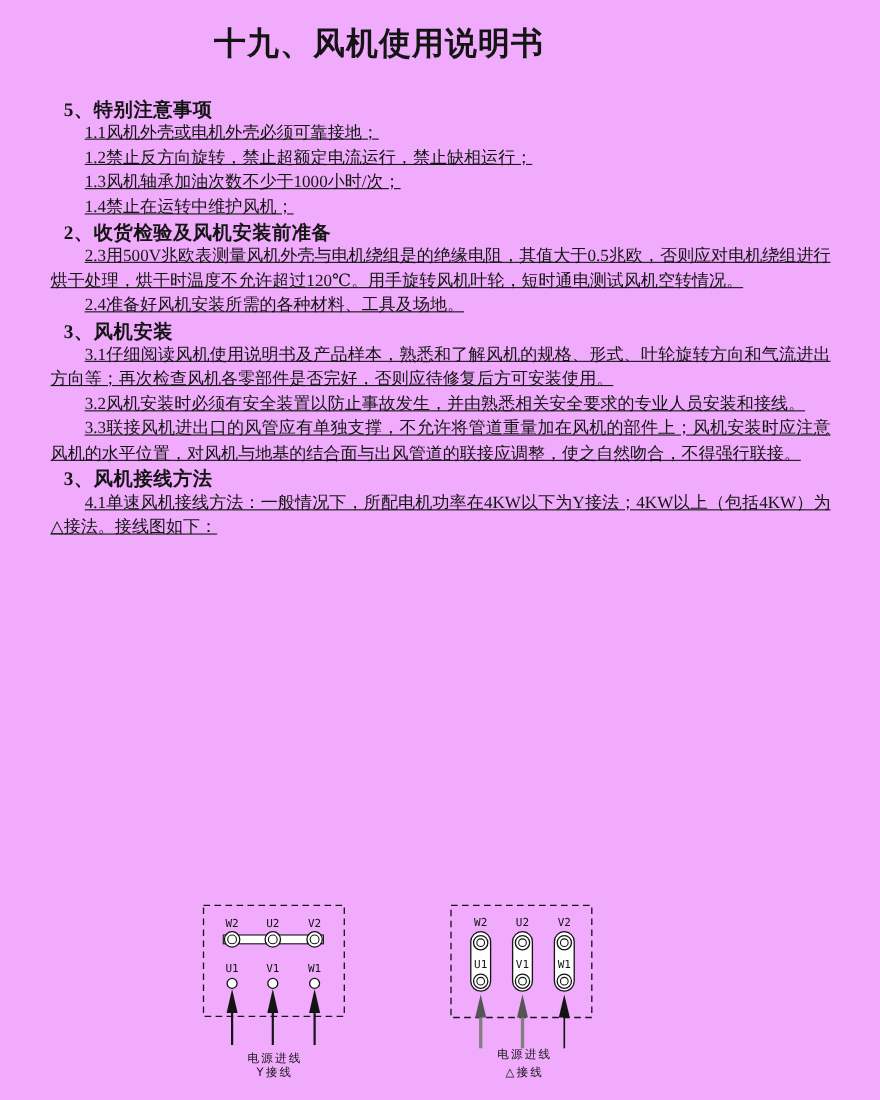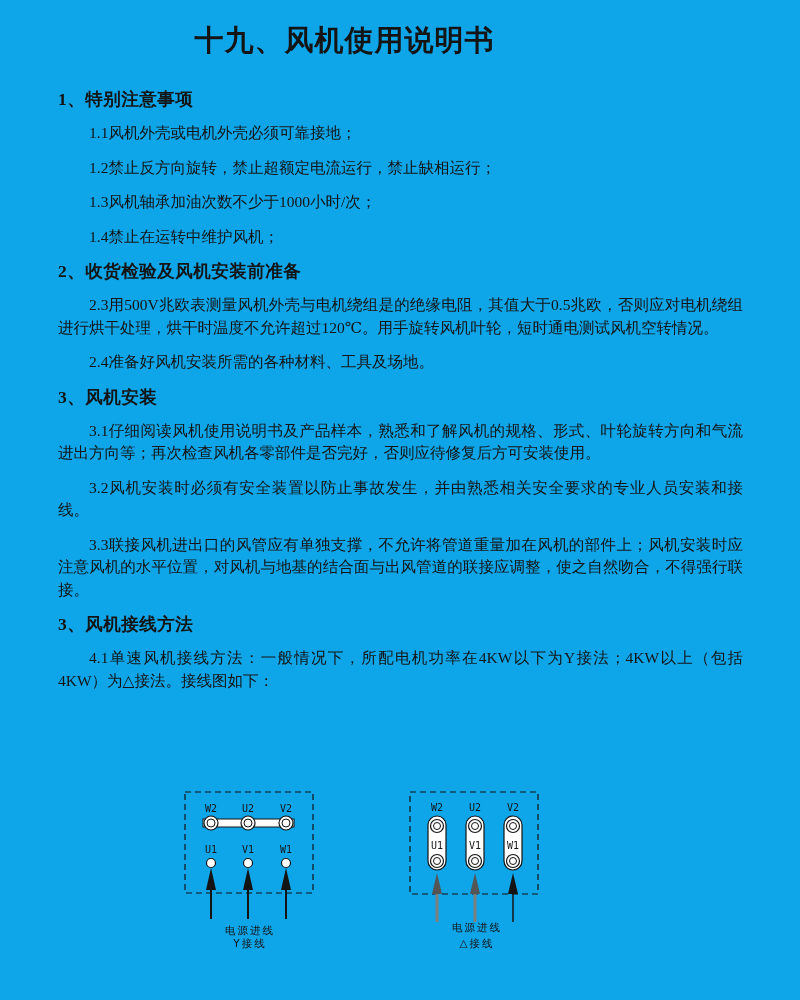--- a/index.html
+++ b/index.html
@@ -2,57 +2,57 @@
 <html><head>
 <meta charset="utf-8">
 <style>
   html,body{margin:0;padding:0;background:#ffffff;}
   body{
     width:800px;height:1000px;
     font-family:"Liberation Serif","DejaVu Serif",serif;
     color:#141414;
     -webkit-font-smoothing:antialiased;
   }
-  .page{position:relative;width:800px;height:1000px;overflow:hidden;background:#0ea5e9;}
+  .page{position:relative;width:800px;height:1000px;overflow:hidden;background:#f0abfc;}
   .content{padding:22px 45px 0 46px;}
   .doc-title{
     font-size:29px;font-weight:bold;text-align:center;
     letter-spacing:1px;line-height:36px;
     margin:0;padding-right:112px;margin-bottom:30px;
   }
   section{margin:0;}
   h2.sec-heading{
     font-size:17.5px;font-weight:bold;margin:0;padding-left:12px;
     line-height:22.4px;letter-spacing:0.5px;
   }
   p.para{
-    margin:12px;font-size:15.5px;line-height:22.4px;
-    text-indent:31px;text-align:justify;
+    margin:0;font-size:15.5px;line-height:22.4px;
+    text-indent:31px;text-align:justify;text-decoration:underline;
   }
-  .diagrams{position:absolute;left:0;top:782px;width:638px;height:187px;}
+  .diagrams{position:absolute;left:0;top:813px;width:638px;height:187px;}
   .diagrams svg{display:block;}
   .dg-label{
     font-family:"DejaVu Sans Mono","Liberation Mono",monospace;
     font-size:10px;fill:#141414;
   }
   .dg-caption{
     font-family:"DejaVu Sans","Liberation Sans",sans-serif;
     font-size:10.5px;fill:#141414;letter-spacing:2px;
   }
 </style>
 </head>
 <body>
 
 <div class="page">
   <div class="content">
 
     <h1 class="doc-title">十九、风机使用说明书</h1>
 
     <section>
-      <h2 class="sec-heading">1、特别注意事项</h2>
+      <h2 class="sec-heading">5、特别注意事项</h2>
       <p class="para">1.1风机外壳或电机外壳必须可靠接地；</p>
       <p class="para">1.2禁止反方向旋转，禁止超额定电流运行，禁止缺相运行；</p>
       <p class="para">1.3风机轴承加油次数不少于1000小时/次；</p>
       <p class="para">1.4禁止在运转中维护风机；</p>
     </section>
 
     <section>
       <h2 class="sec-heading">2、收货检验及风机安装前准备</h2>
       <p class="para">2.3用500V兆欧表测量风机外壳与电机绕组是的绝缘电阻，其值大于0.5兆欧，否则应对电机绕组进行烘干处理，烘干时温度不允许超过120℃。用手旋转风机叶轮，短时通电测试风机空转情况。</p>
       <p class="para">2.4准备好风机安装所需的各种材料、工具及场地。</p>

